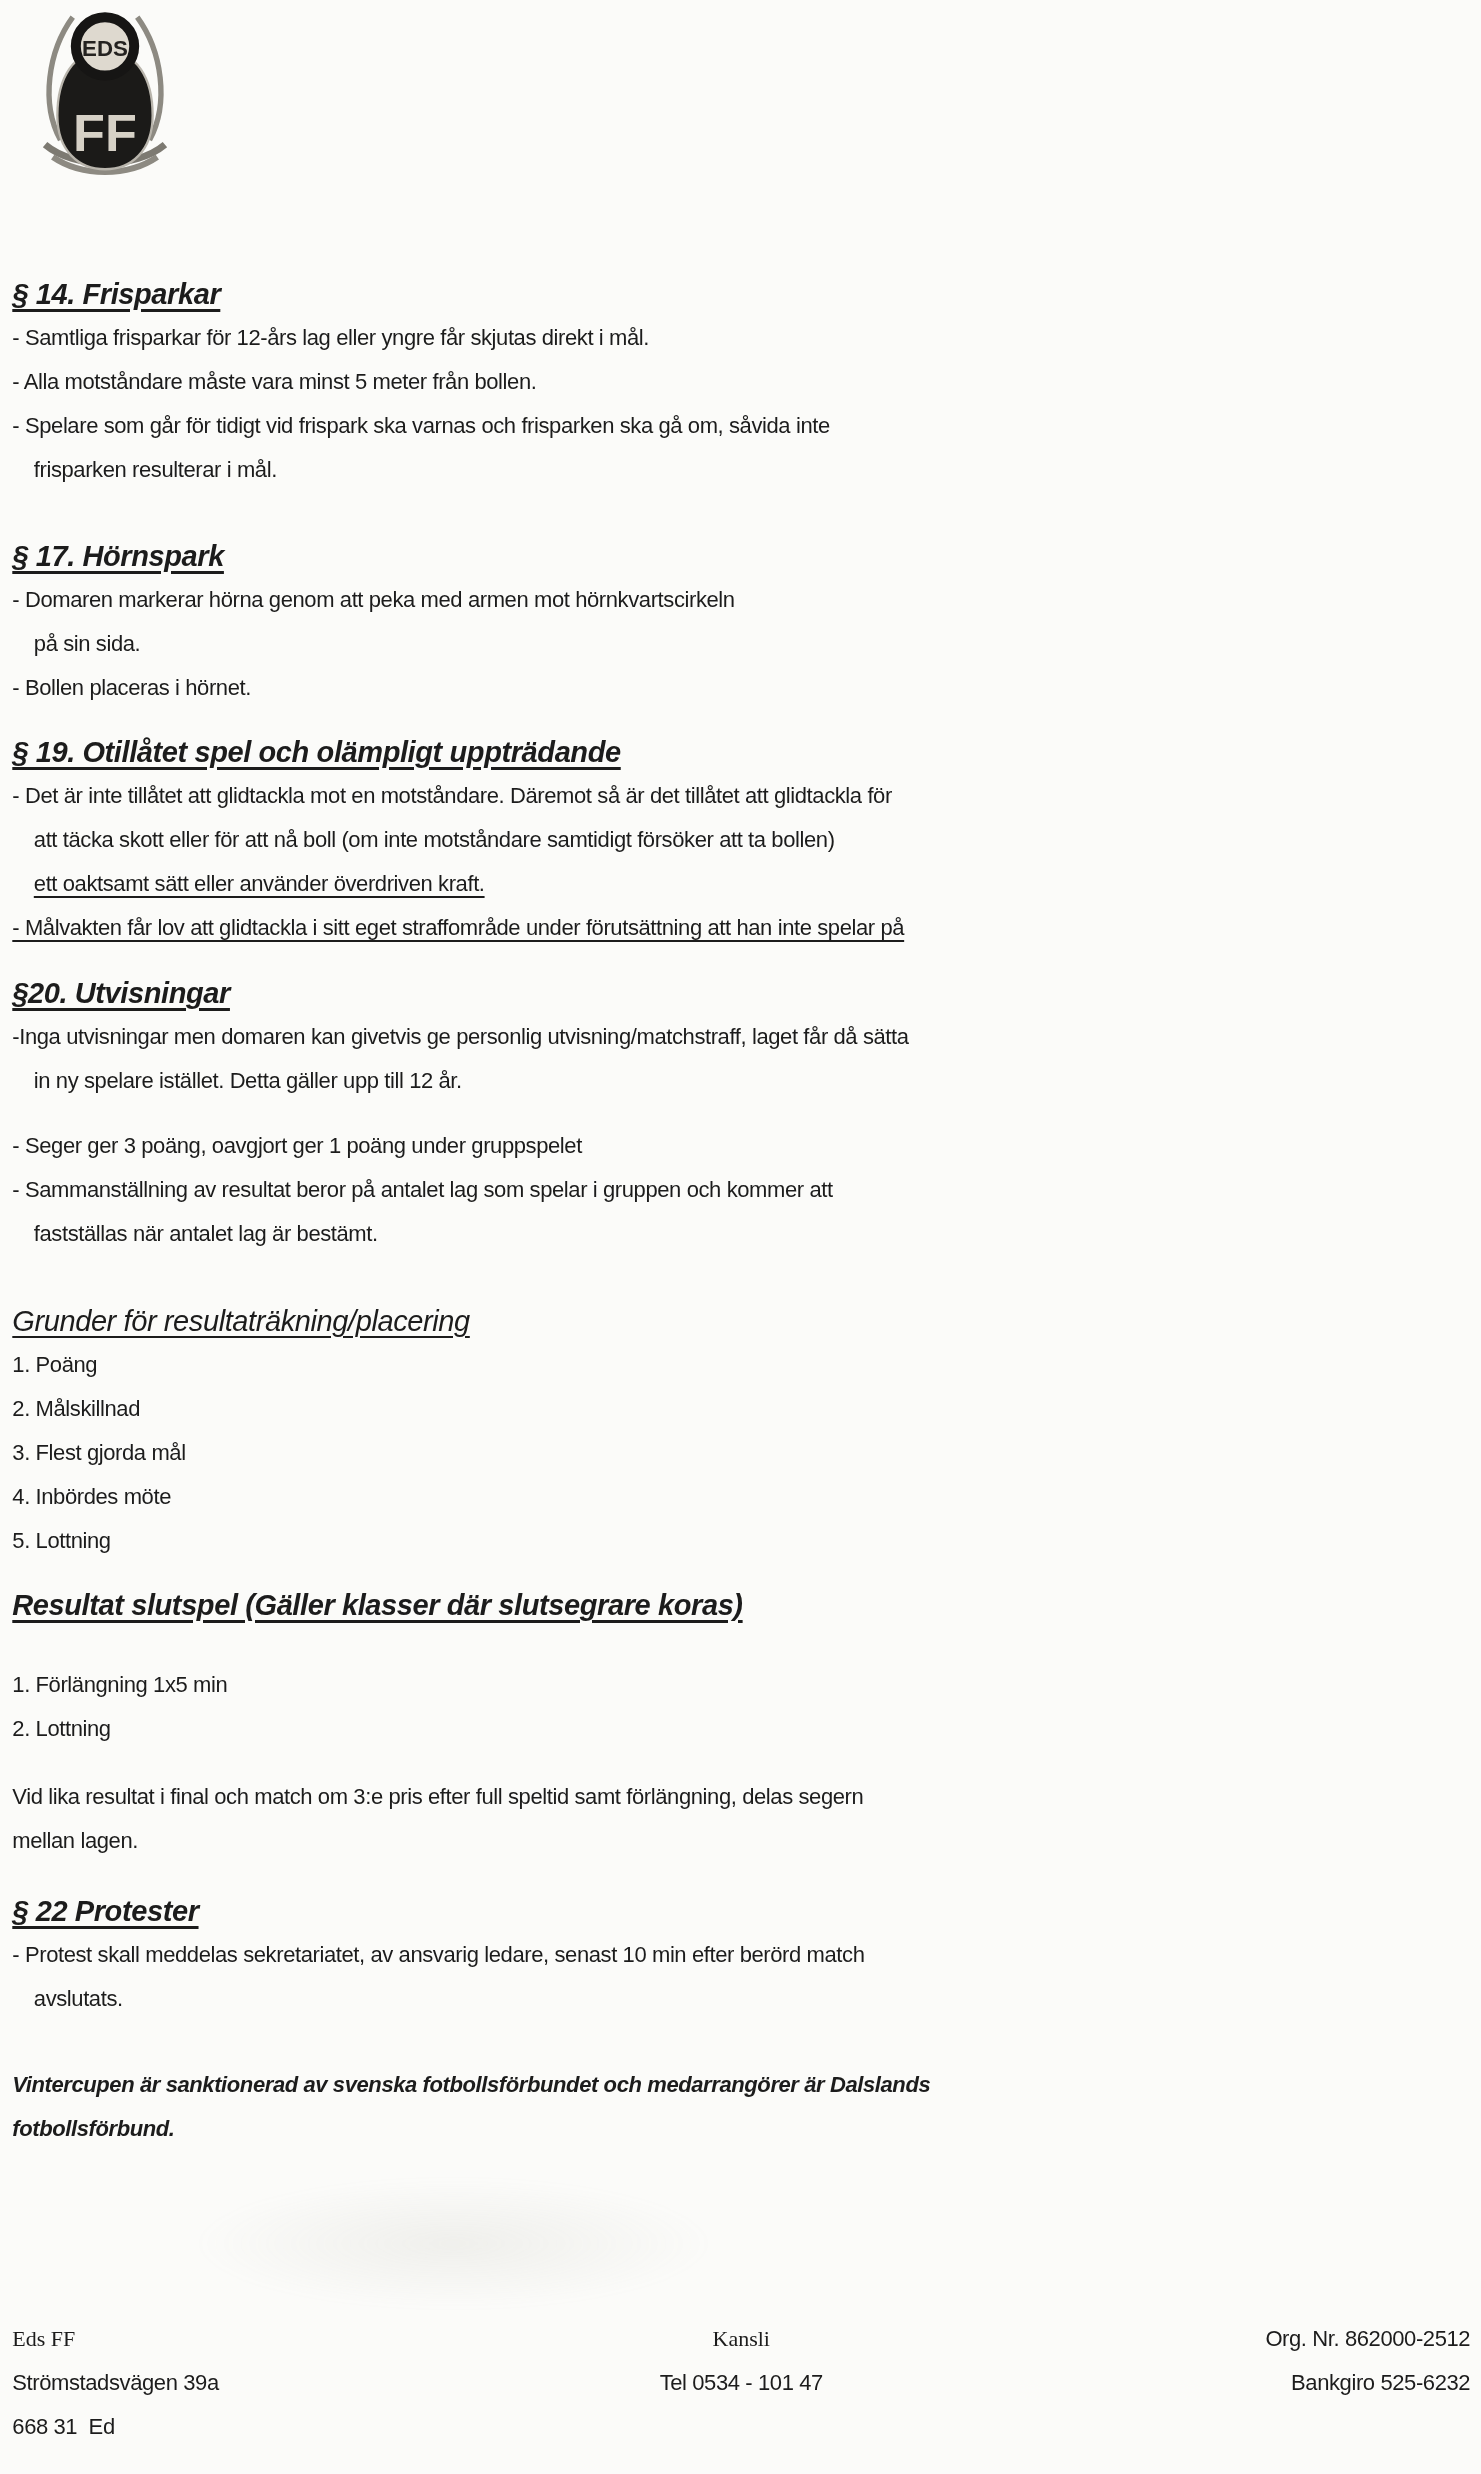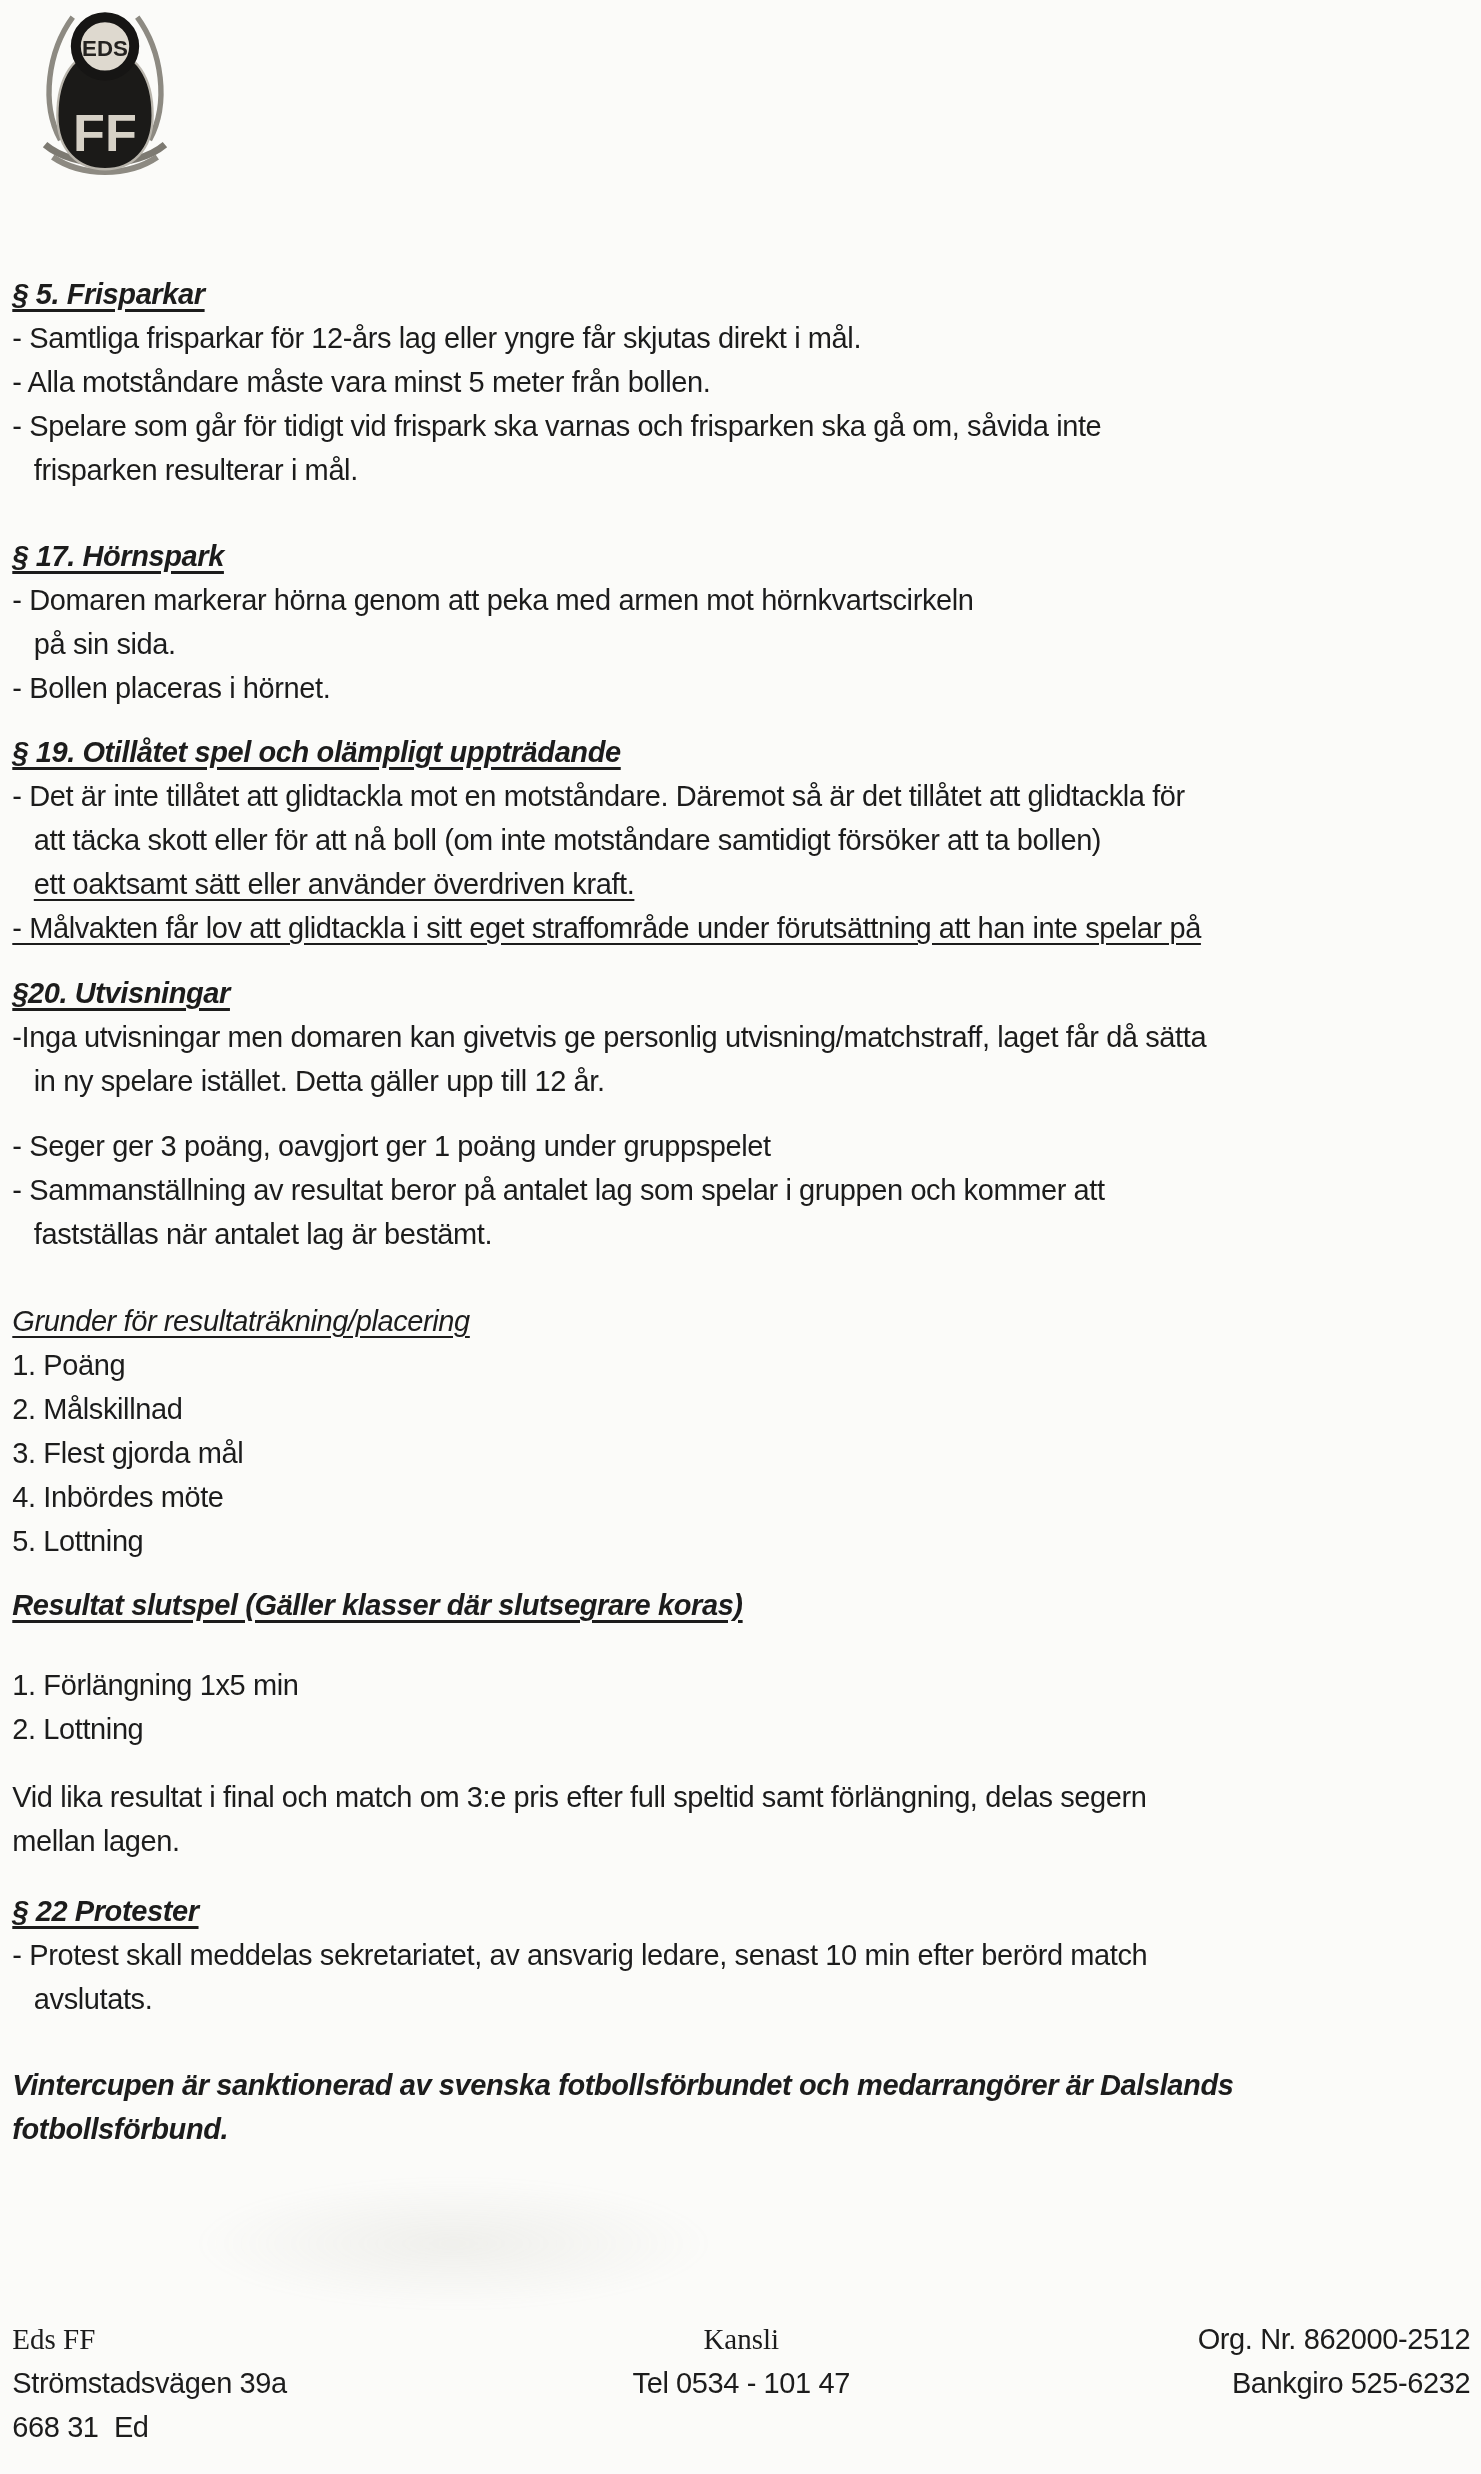--- a/index.html
+++ b/index.html
@@ -7,21 +7,21 @@
     width:1481px;height:2475px;
     background:#fbfbf9;
     font-family:"Liberation Sans",sans-serif;
     color:#1c1c1c;
     overflow:hidden;
     position:relative;
   }
   .page{padding:7.7px 10.8px 0 12.3px;position:relative;}
   .logo-wrap{margin:3.1px 0 92px 15.4px;width:154px;height:169px;}
   .line{
-    font-size:29px;line-height:44px;letter-spacing:-0.4px;white-space:pre;
+    font-size:22px;line-height:44px;letter-spacing:-0.4px;white-space:pre;
   }
   .h{
     margin:0;font-size:29px;line-height:44px;letter-spacing:-0.4px;white-space:pre;
     font-weight:bold;font-style:italic;
     text-decoration:underline;text-decoration-thickness:2.7px;text-underline-offset:5.4px;
   }
   .h-light{
     margin:0;font-size:29px;line-height:44px;letter-spacing:-0.4px;white-space:pre;
     font-weight:normal;font-style:italic;
     text-decoration:underline;text-decoration-thickness:2.3px;text-underline-offset:5.4px;
@@ -61,21 +61,21 @@
       <path d="M22,174 C60,206 140,206 178,174" stroke="#7d7a72" stroke-width="9" fill="none"></path>
       <path d="M32,190 C70,216 130,216 168,190" stroke="#8d8a82" stroke-width="8" fill="none"></path>
       <path d="M100,52 C142,52 162,88 162,136 C162,182 134,206 100,206 C66,206 38,182 38,136 C38,88 58,52 100,52 Z" fill="#1b1a18" stroke="#b9b5ac" stroke-width="3"></path>
       <circle cx="100" cy="46" r="38" fill="#ded9cf" stroke="#161514" stroke-width="13"></circle>
       <text x="100" y="58" text-anchor="middle" font-size="29" font-weight="bold" fill="#242220">EDS</text>
       <text x="100" y="182" text-anchor="middle" font-size="68" font-weight="bold" fill="#d6d1c6">FF</text>
     </svg>
   </div>
 
   <section class="mb55">
-    <h2 class="h">§ 5. Frisparkar</h2>
+    <h2 class="h">§ 14. Frisparkar</h2>
     <div>
         <div class="line">- Samtliga frisparkar för 12-års lag eller yngre får skjutas direkt i mål.</div>
         <div class="line">- Alla motståndare måste vara minst 5 meter från bollen.</div>
         <div class="line">- Spelare som går för tidigt vid frispark ska varnas och frisparken ska gå om, såvida inte</div>
         <div class="line cont">frisparken resulterar i mål.</div>
       </div>
   </section>
 
   <section class="mb26">
     <h2 class="h">§ 17. Hörnspark</h2>

